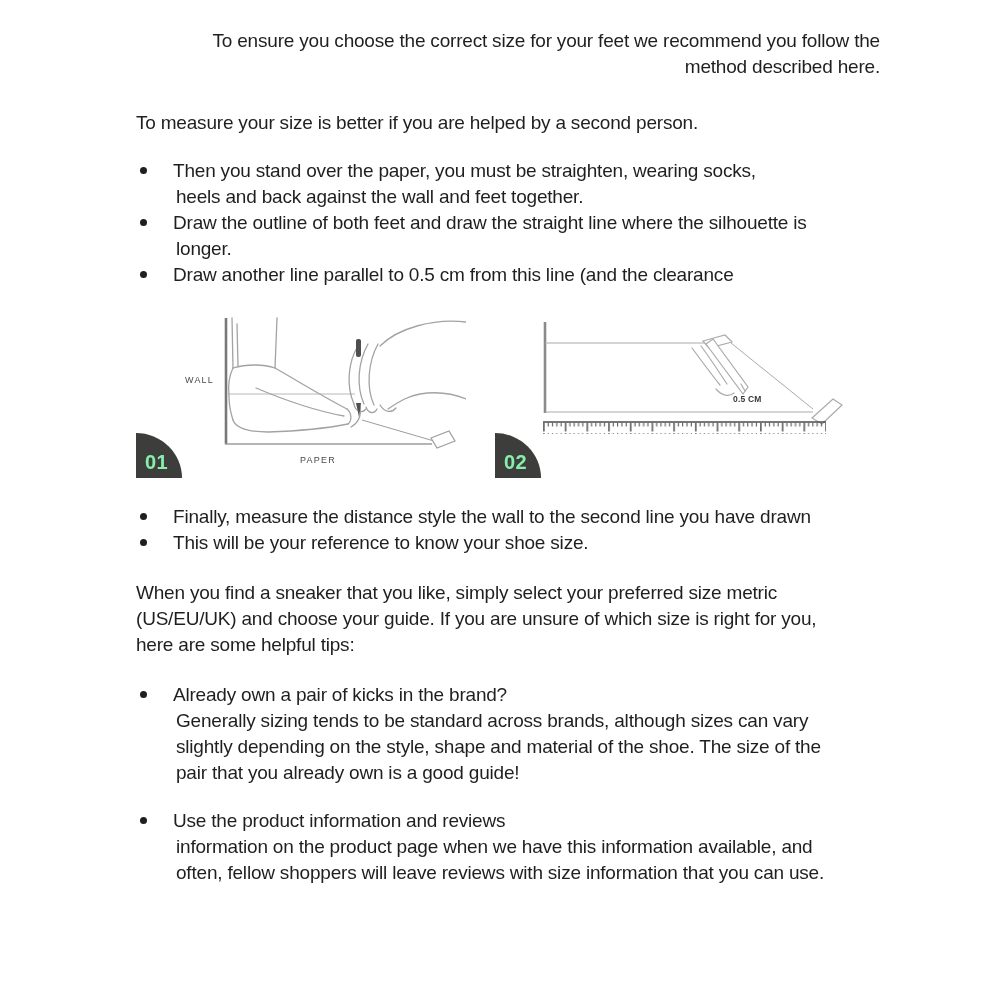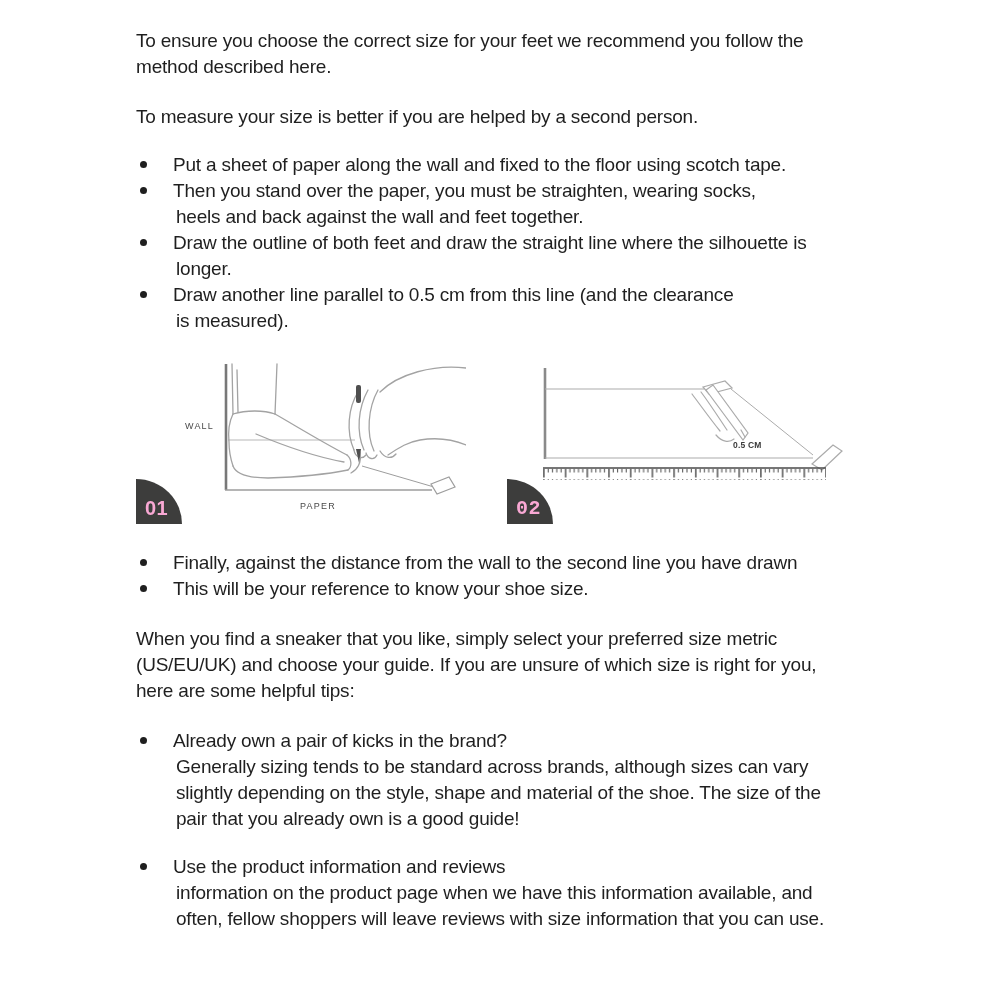--- a/index.html
+++ b/index.html
@@ -12,21 +12,21 @@
     overflow:hidden;
   }
   .content { padding:28px 120px 0 136px; }
   .ln {
     font-size:19px;
     line-height:26px;
     height:26px;
     white-space:nowrap;
     letter-spacing:-0.2px;
   }
-  .block-intro   { margin-bottom:24px; }
+  .block-intro   { margin-bottom:30px;text-align:right; }
   .block-note    { margin-bottom:22px; }
   .block-steps   { margin-bottom:22px; }
   .block-figures { margin-bottom:26px; }
   .block-results { margin-bottom:24px; }
   .block-sizing  { margin-bottom:24px; }
   .tip           { margin-bottom:22px; }
   .tip:last-child{ margin-bottom:16px; }
 
   .bullet { position:relative; padding-left:37px; }
   .bullet .dot {
@@ -42,24 +42,24 @@
   .figure.f2 { width:390px; height:168px; }
   .figure svg { position:absolute; left:0; top:0; }
 
   .badge {
     position:absolute; top:123px;
     width:46px; height:45px;
     background:#3d3d3c;
     border-top-right-radius:100%;
   }
   .f1 .badge { left:0; }
-  .f2 .badge { left:12px;font-family:Liberation Mono, monospace; }
+  .f2 .badge { left:0; }
   .badge .num {
     position:absolute; left:9px; bottom:4px;
-    color:#f9a8d4; font-size:20px; font-weight:bold;
+    color:#86efac; font-size:20px; font-weight:bold;
     letter-spacing:0.5px;
   }
 
   svg text.diagram-label {
     font-family:"Liberation Sans", sans-serif;
     font-size:9px; fill:#4a4a4a; letter-spacing:1.2px;
   }
   svg text.measure-label {
     font-family:"Liberation Sans", sans-serif;
     font-size:8.5px; font-weight:bold; fill:#3a3a3a; letter-spacing:0.2px;
@@ -76,36 +76,31 @@
       <div class="ln">method described here.</div>
     </div>
 
     <div class="block-note">
       <div class="ln">To measure your size is better if you are helped by a second person.</div>
     </div>
 
     <div class="block-steps">
       <div class="bullet">
         <span class="dot"></span>
-        <div class="ln">Put a sheet of paper along the wall and fixed to the floor using scotch tape.</div>
-      </div>
-      <div class="bullet">
-        <span class="dot"></span>
         <div class="ln">Then you stand over the paper, you must be straighten, wearing socks,</div>
         <div class="ln">heels and back against the wall and feet together.</div>
       </div>
       <div class="bullet">
         <span class="dot"></span>
         <div class="ln">Draw the outline of both feet and draw the straight line where the silhouette is</div>
         <div class="ln">longer.</div>
       </div>
       <div class="bullet">
         <span class="dot"></span>
         <div class="ln">Draw another line parallel to 0.5 cm from this line (and the clearance</div>
-        <div class="ln">is measured).</div>
       </div>
     </div>
 
     <div class="figures-row block-figures">
 
       <div class="figure f1">
         <svg width="330" height="168" viewBox="0 0 330 168">
 
           <g fill="none">
             <line x1="90" y1="8" x2="90" y2="134" stroke="#787878" stroke-width="2.6"></line>
@@ -199,21 +194,21 @@
         </svg>
         <div class="badge">
           <span class="num">02</span>
         </div>
       </div>
     </div>
 
     <div class="block-results">
       <div class="bullet">
         <span class="dot"></span>
-        <div class="ln">Finally, against the distance from the wall to the second line you have drawn</div>
+        <div class="ln">Finally, measure the distance style the wall to the second line you have drawn</div>
       </div>
       <div class="bullet">
         <span class="dot"></span>
         <div class="ln">This will be your reference to know your shoe size.</div>
       </div>
     </div>
 
     <div class="block-sizing">
       <div class="ln">When you find a sneaker that you like, simply select your preferred size metric</div>
       <div class="ln">(US/EU/UK) and choose your guide. If you are unsure of which size is right for you,</div>

